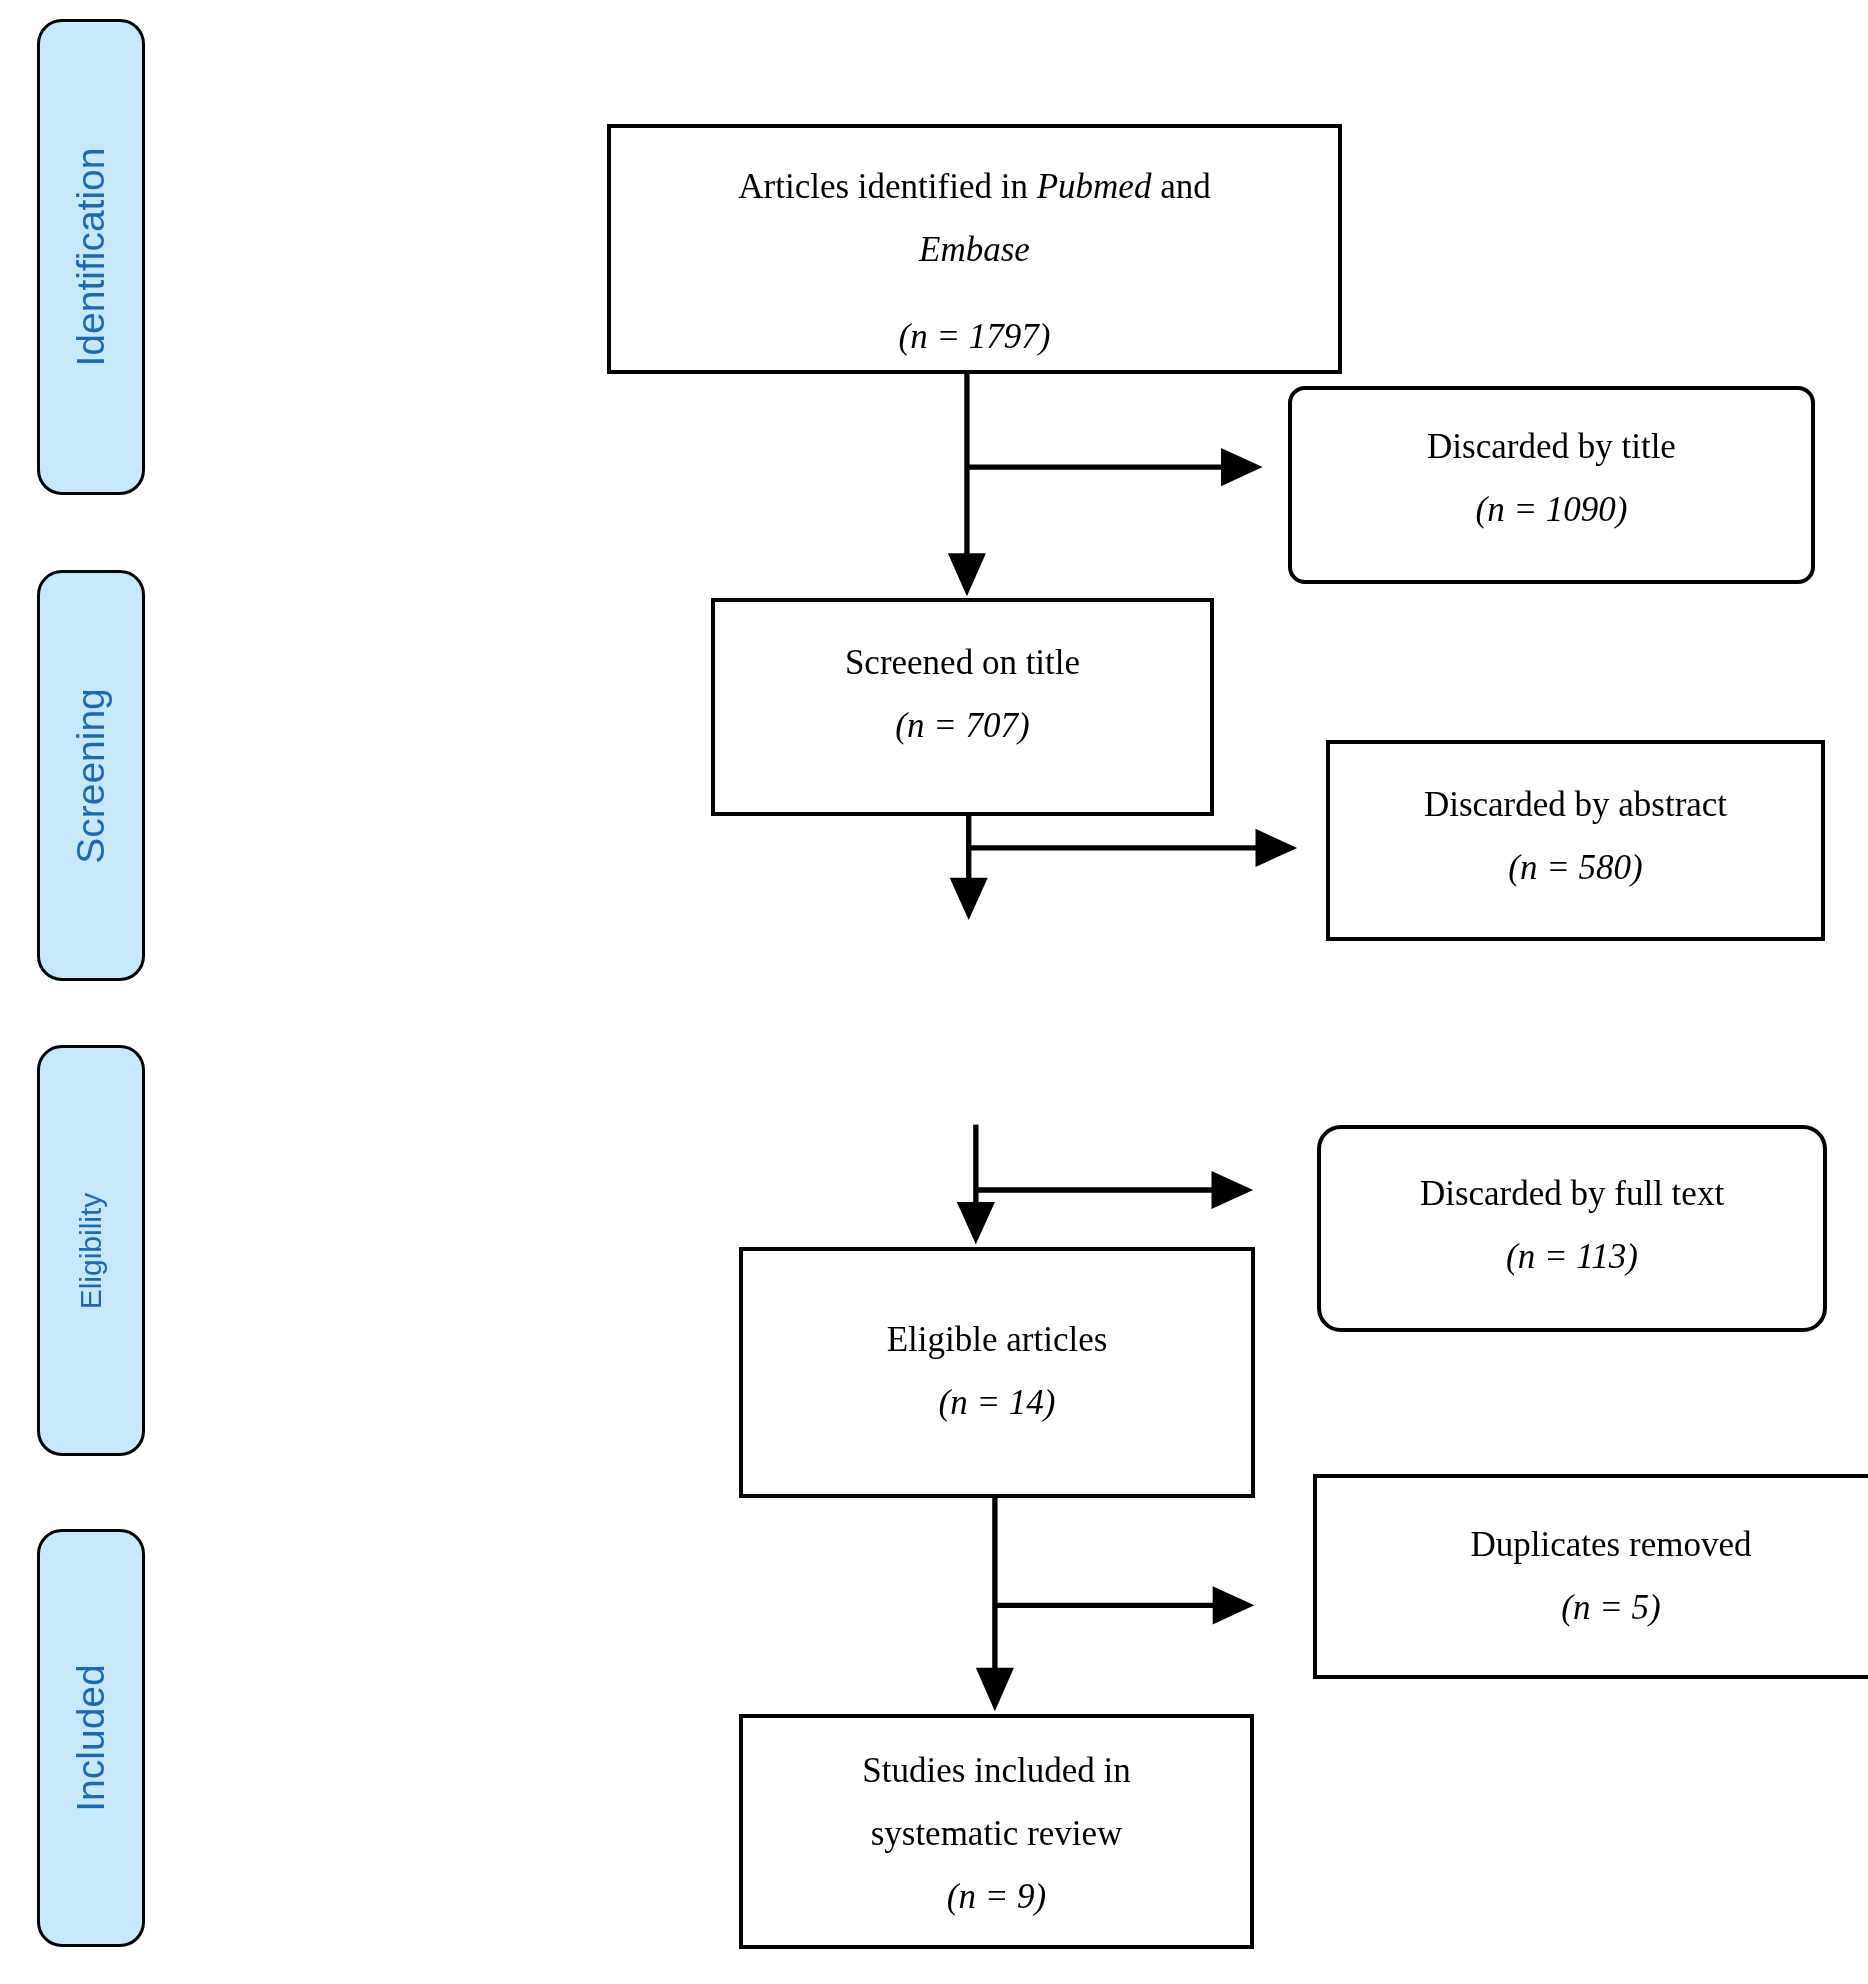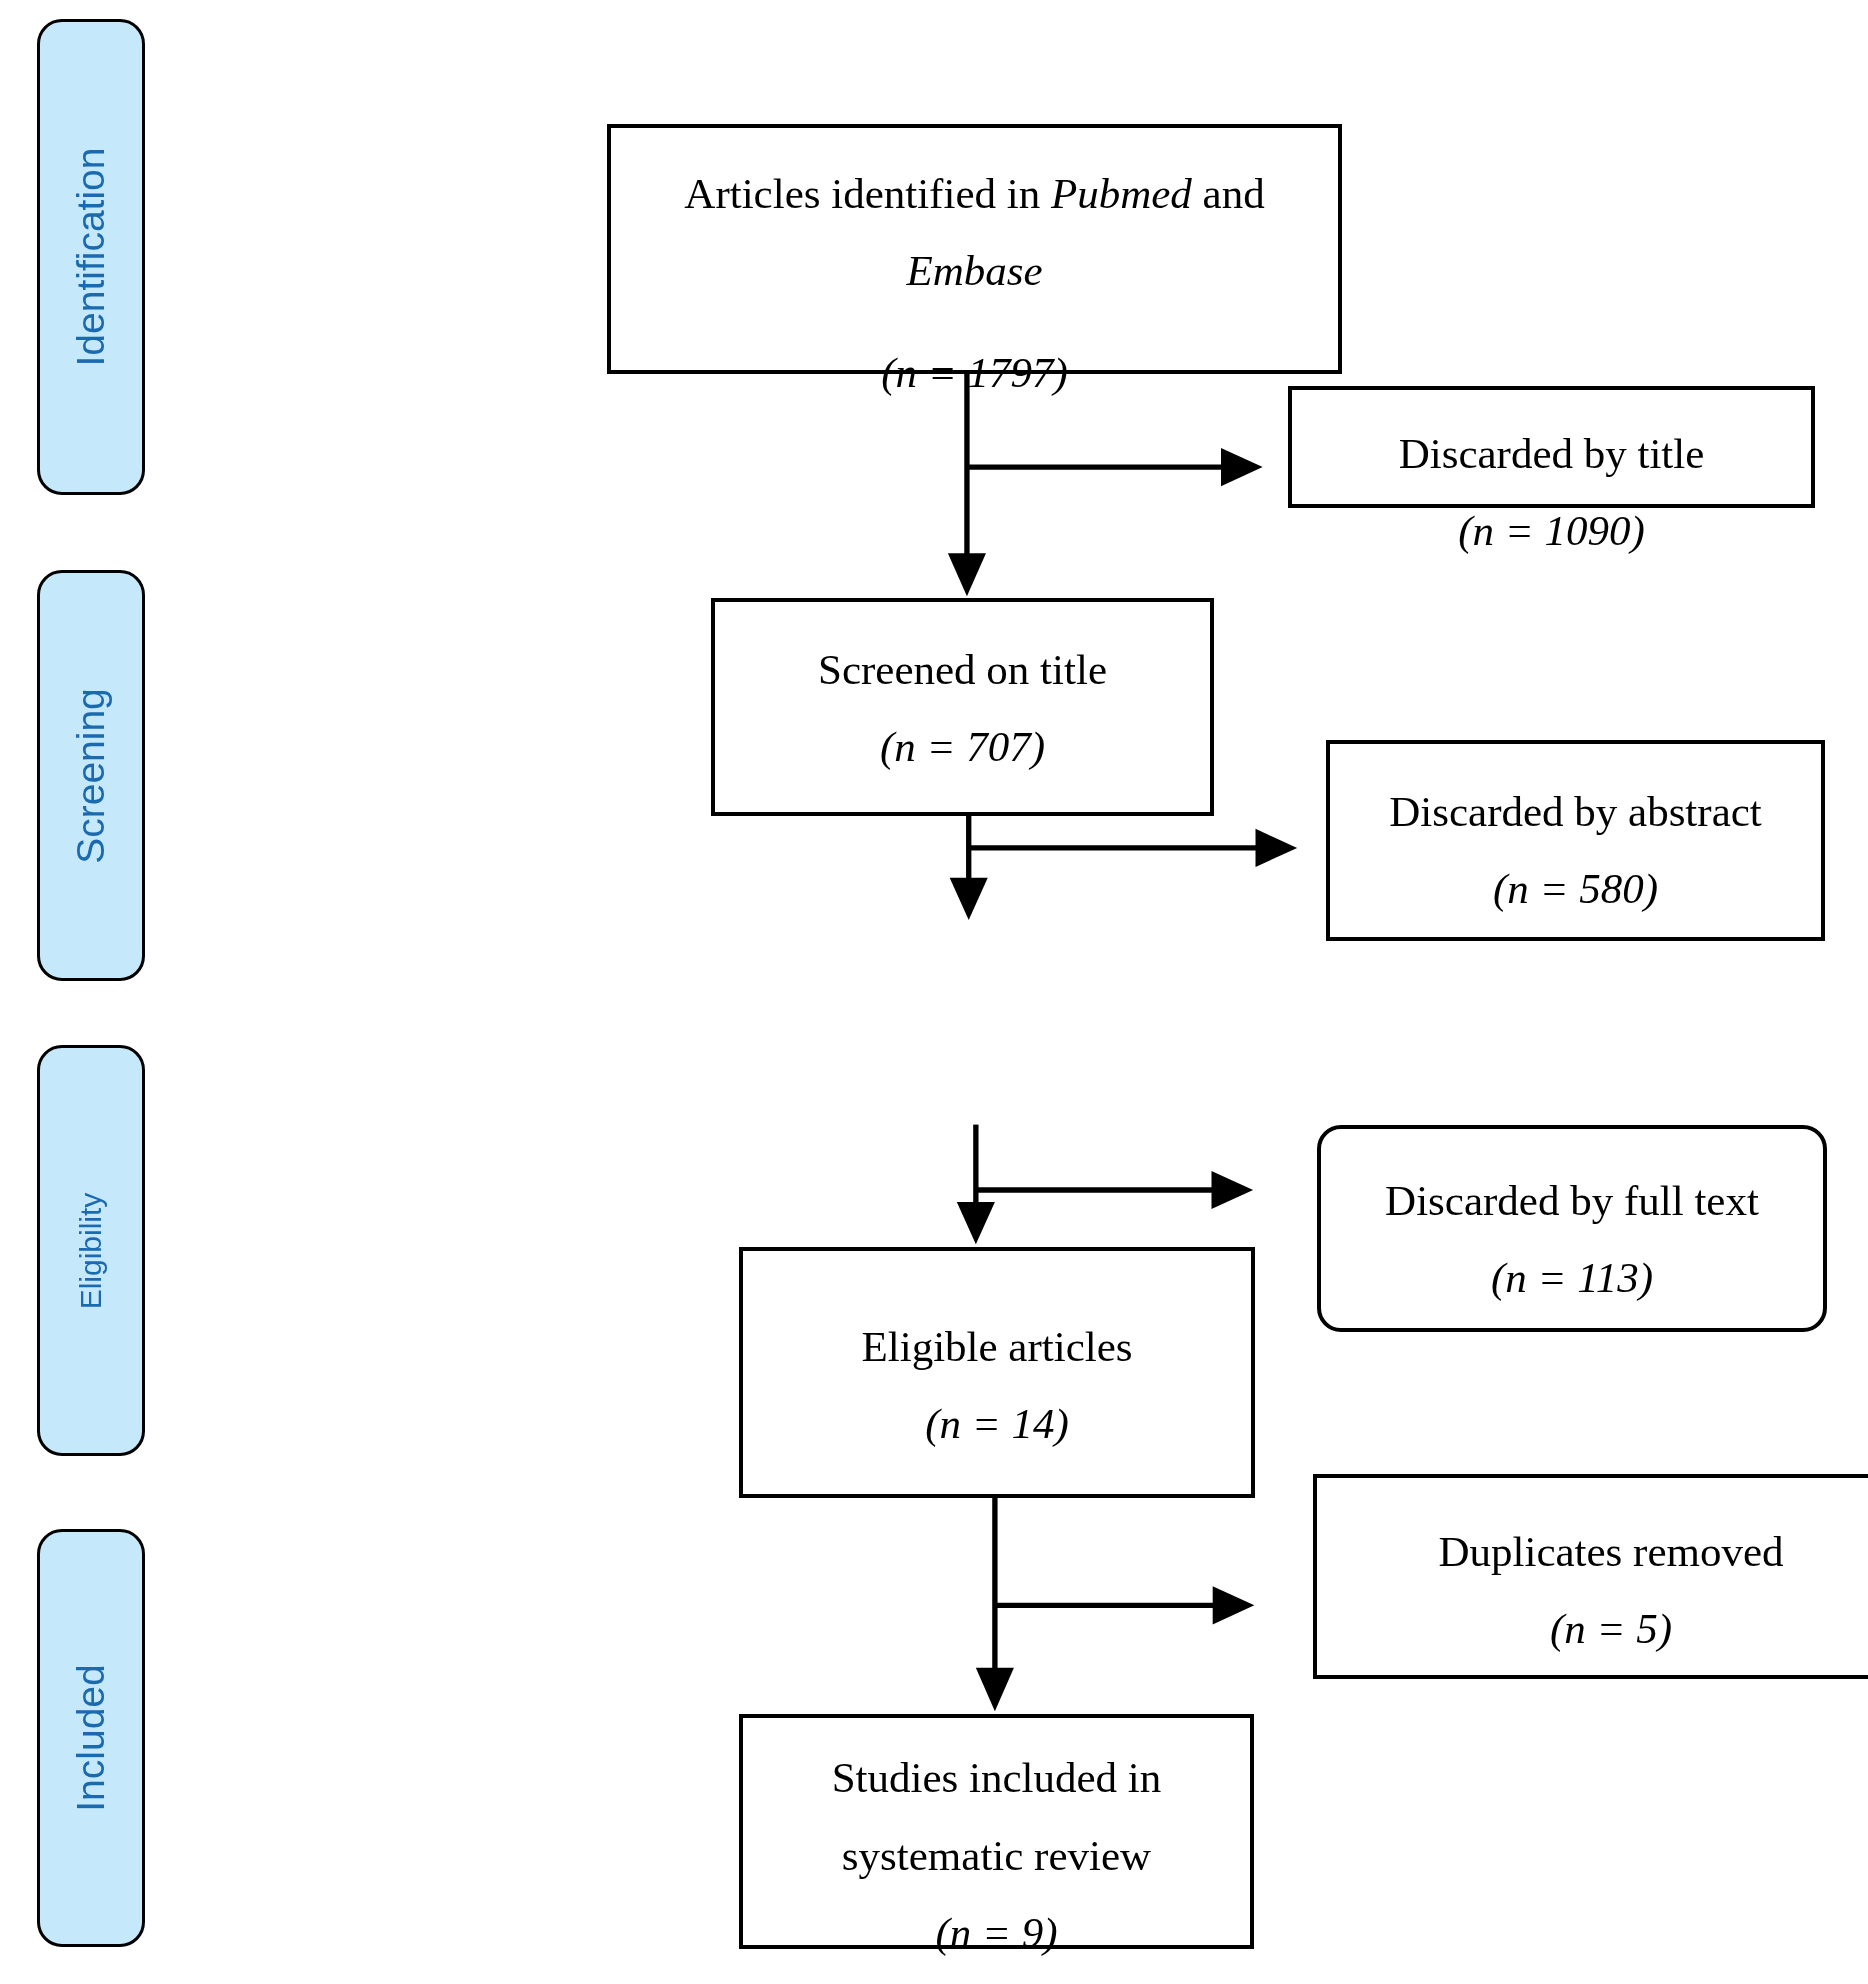--- a/index.html
+++ b/index.html
@@ -38,34 +38,34 @@
   
   .fbox {
     position: absolute;
     background: #ffffff;
     border: 4.2px solid #000000;
     box-sizing: border-box;
     display: flex;
     flex-direction: column;
     align-items: center;
     text-align: center;
-    font-size: 43px;
+    font-size: 35px;
     line-height: 1.8;
   }
   .fbox .count { font-style: italic; }
   .fbox .it { font-style: italic; }
 
   .box-identified        { left: 607px; top: 124px;  width: 735px; height: 250px; padding-top: 27px; }
   .box-identified .count { margin-top: 24px; }
   .box-screened-title    { left: 711px; top: 598px; width: 503px;  height: 218px; padding-top: 28.6px; }
   .box-screened-abstract { left: 733px; top: 921px; width: 516px;  height: 205px; padding-top: 43px; }
   .box-eligible          { left: 739px; top: 1247px; width: 516px;  height: 251px; padding-top: 57px; }
   .box-included          { left: 739px; top: 1714px; width: 515px;  height: 235px; padding-top: 21.4px; }
 
-  .box-excl-title      { left: 1288px; top: 386px;  width: 527px; height: 122px; padding-top: 25px; }
+  .box-excl-title      { left: 1288px; top: 386px;  width: 527px; height: 198px; padding-top: 25px; border-radius: 17px; }
   .box-excl-abstract   { left: 1326px; top: 740px; width: 499px; height: 201px; padding-top: 28.6px; }
   .box-excl-fulltext   { left: 1317px; top: 1125px; width: 510px; height: 207px; padding-top: 33px; border-radius: 24px; }
   .box-excl-duplicates { left: 1313px; top: 1474px; width: 596px; height: 205px; padding-top: 35px; }
 
   .connector-layer {
     position: absolute;
     left: 0; top: 0;
     width: 1869px;
     height: 1985px;
     pointer-events: none;

